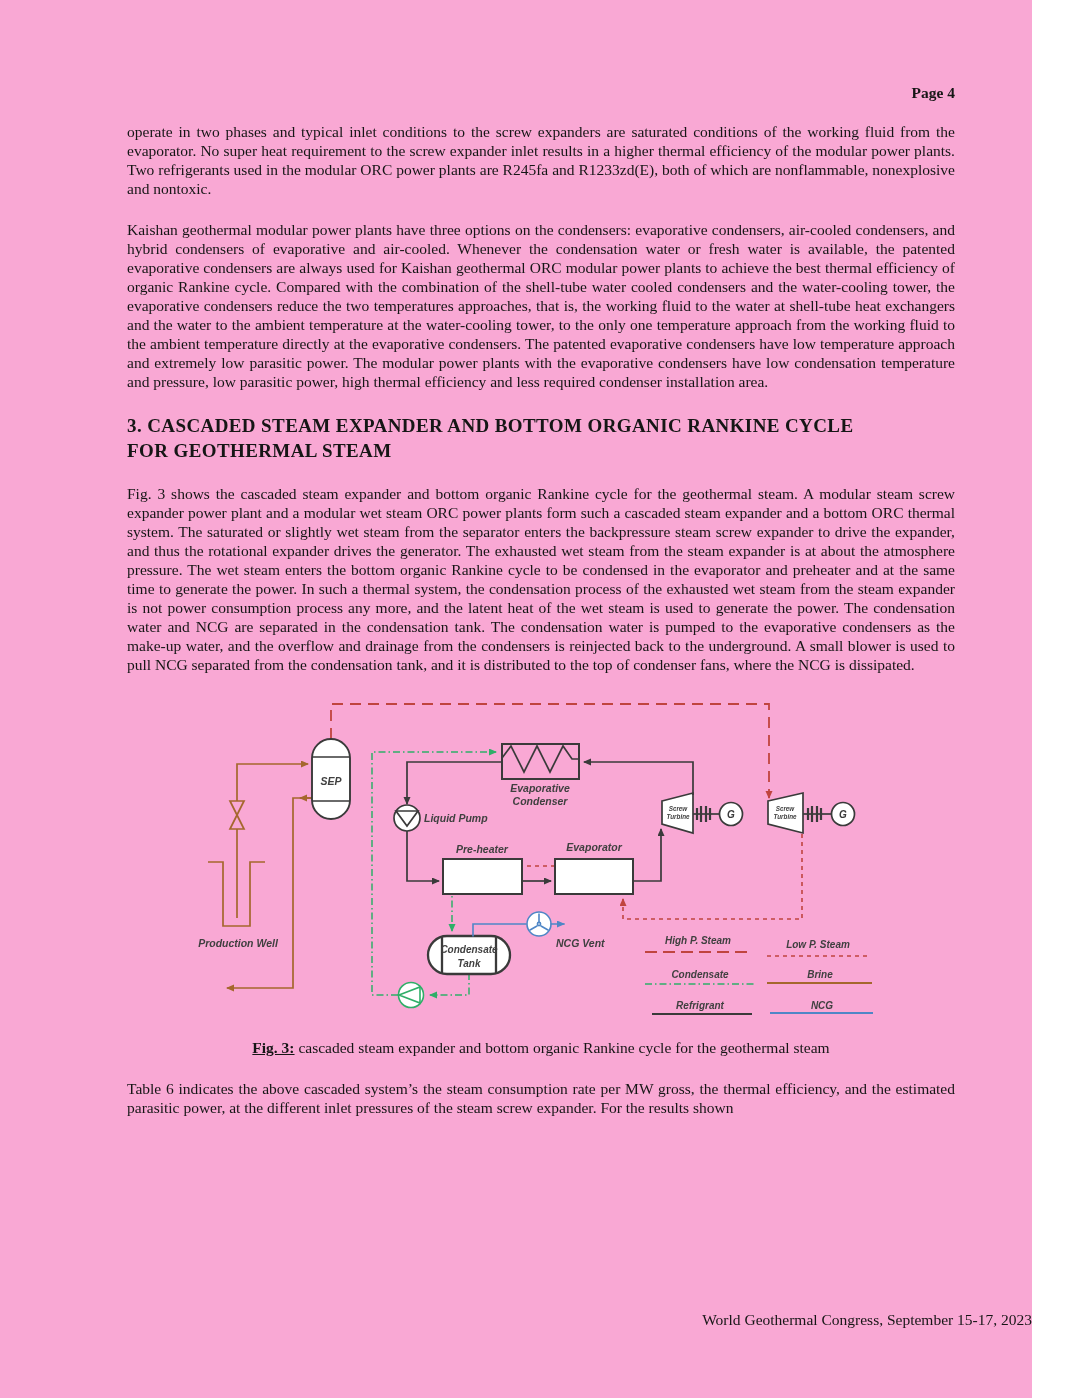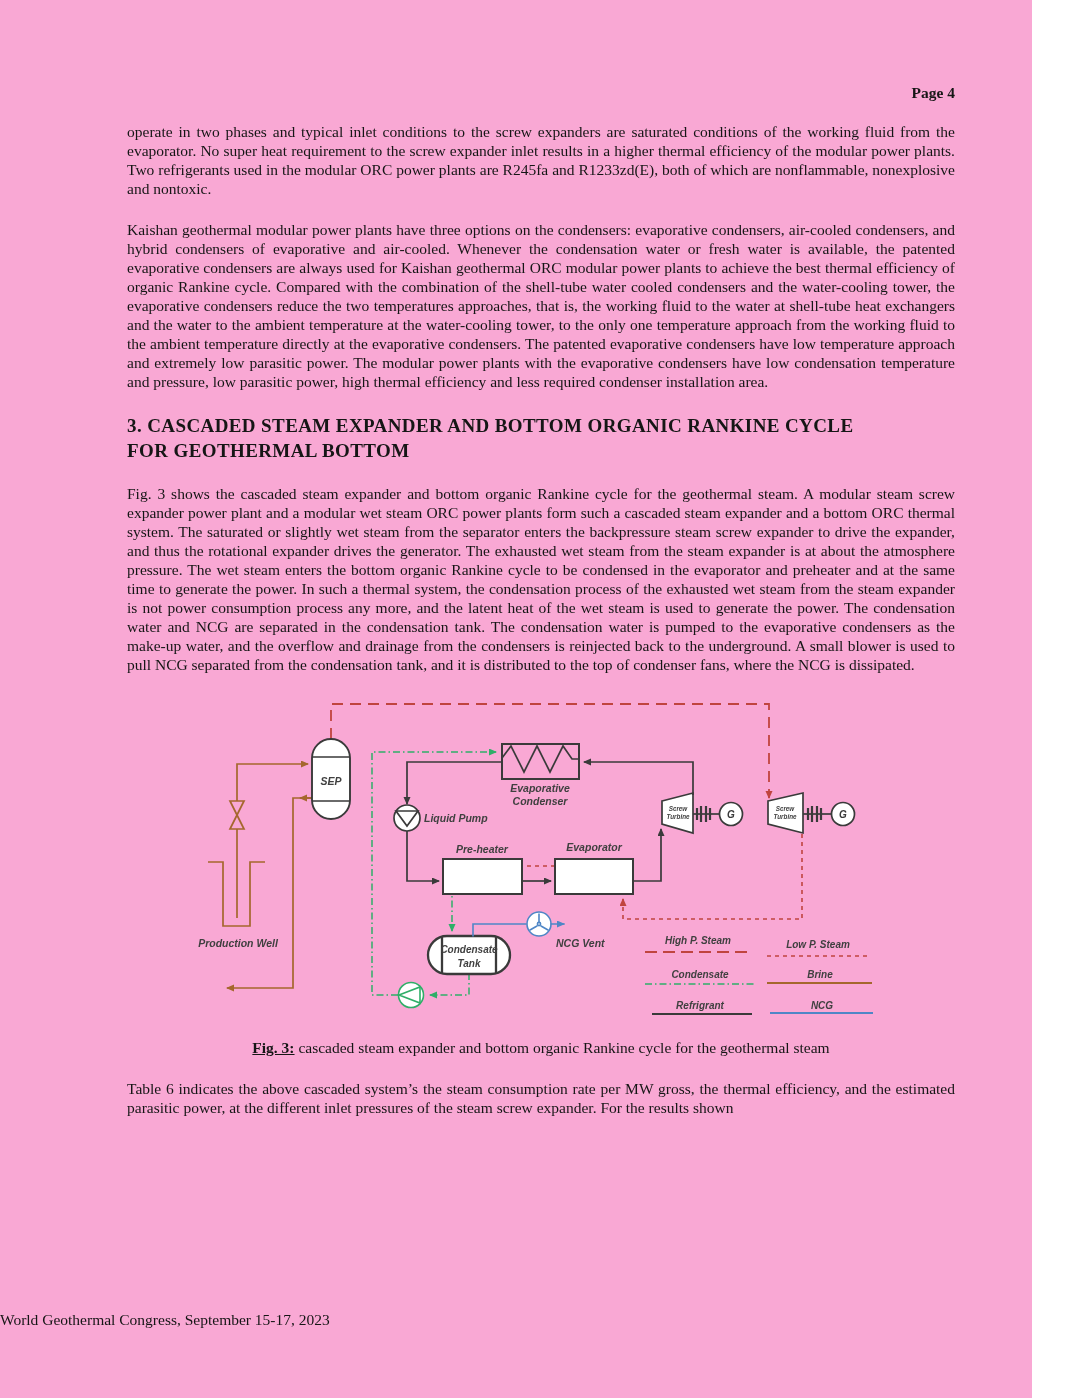--- a/index.html
+++ b/index.html
@@ -10,41 +10,41 @@
   .content{position:absolute;left:127px;top:84px;width:828px;}
   .pagenum{text-align:right;font-weight:bold;font-size:15.5px;margin:0 0 20px 0;}
   p.body{font-size:15.5px;line-height:19px;text-align:justify;margin:0 0 22px 0;}
   .heading{
     text-align:left;font-weight:bold;font-size:19px;line-height:25px;
     letter-spacing:0.4px;margin:22px 0 21px 0;
   }
   .fig-wrap{margin:12px 0 0 63px;width:700px;height:335px;font-style:italic;}
   .caption{text-align:center;font-size:15.5px;margin:8px 0 22px 0;}
   .caption .b{font-weight:bold;text-decoration:underline;}
-  .footer{position:absolute;top:1311px;left:0;width:100%;text-align:left;font-size:15.5px;}
+  .footer{position:absolute;top:1311px;left:0;width:100%;text-align:right;font-size:15.5px;}
   svg text{font-family:"Liberation Sans",sans-serif;fill:#404040;}
   svg .lbl{font-size:10.5px;font-weight:600;}
   svg .lbl-sm{font-size:10px;font-weight:600;}
   svg .lbl-xs{font-size:6.3px;font-weight:600;}
   svg .glabel{font-size:10px;font-weight:600;fill:#3a3a3a;}
 </style>
 </head>
 <body>
 
 <div class="page">
   <div class="content">
 
     <div class="pagenum">Page 4</div>
 
     <p class="body">operate in two phases and typical inlet conditions to the screw expanders are saturated conditions of the working fluid from the evaporator. No super heat requirement to the screw expander inlet results in a higher thermal efficiency of the modular power plants. Two refrigerants used in the modular ORC power plants are R245fa and R1233zd(E), both of which are nonflammable, nonexplosive and nontoxic.</p>
     <p class="body">Kaishan geothermal modular power plants have three options on the condensers: evaporative condensers, air-cooled condensers, and hybrid condensers of evaporative and air-cooled. Whenever the condensation water or fresh water is available, the patented evaporative condensers are always used for Kaishan geothermal ORC modular power plants to achieve the best thermal efficiency of organic Rankine cycle. Compared with the combination of the shell-tube water cooled condensers and the water-cooling tower, the evaporative condensers reduce the two temperatures approaches, that is, the working fluid to the water at shell-tube heat exchangers and the water to the ambient temperature at the water-cooling tower, to the only one temperature approach from the working fluid to the ambient temperature directly at the evaporative condensers. The patented evaporative condensers have low temperature approach and extremely low parasitic power. The modular power plants with the evaporative condensers have low condensation temperature and pressure, low parasitic power, high thermal efficiency and less required condenser installation area.</p>
 
     <div class="heading">
       <div>3. CASCADED STEAM EXPANDER AND BOTTOM ORGANIC RANKINE CYCLE</div>
-      <div>FOR GEOTHERMAL BOTTOM</div>
+      <div>FOR GEOTHERMAL STEAM</div>
     </div>
 
     <p class="body">Fig. 3 shows the cascaded steam expander and bottom organic Rankine cycle for the geothermal steam. A modular steam screw expander power plant and a modular wet steam ORC power plants form such a cascaded steam expander and a bottom ORC thermal system. The saturated or slightly wet steam from the separator enters the backpressure steam screw expander to drive the expander, and thus the rotational expander drives the generator. The exhausted wet steam from the steam expander is at about the atmosphere pressure. The wet steam enters the bottom organic Rankine cycle to be condensed in the evaporator and preheater and at the same time to generate the power. In such a thermal system, the condensation process of the exhausted wet steam from the steam expander is not power consumption process any more, and the latent heat of the wet steam is used to generate the power. The condensation water and NCG are separated in the condensation tank. The condensation water is pumped to the evaporative condensers as the make-up water, and the overflow and drainage from the condensers is reinjected back to the underground. A small blower is used to pull NCG separated from the condensation tank, and it is distributed to the top of condenser fans, where the NCG is dissipated.</p>
 
     <div class="fig-wrap">
       <svg viewBox="0 0 700 335" width="700" height="335" xmlns="http://www.w3.org/2000/svg">
         <defs>
           <marker id="m-red" markerUnits="userSpaceOnUse" markerWidth="9" markerHeight="8" refX="7" refY="3.5" orient="auto">
             <path d="M0,0 L8,3.5 L0,7 Z" fill="#c0443f"></path>
           </marker>

